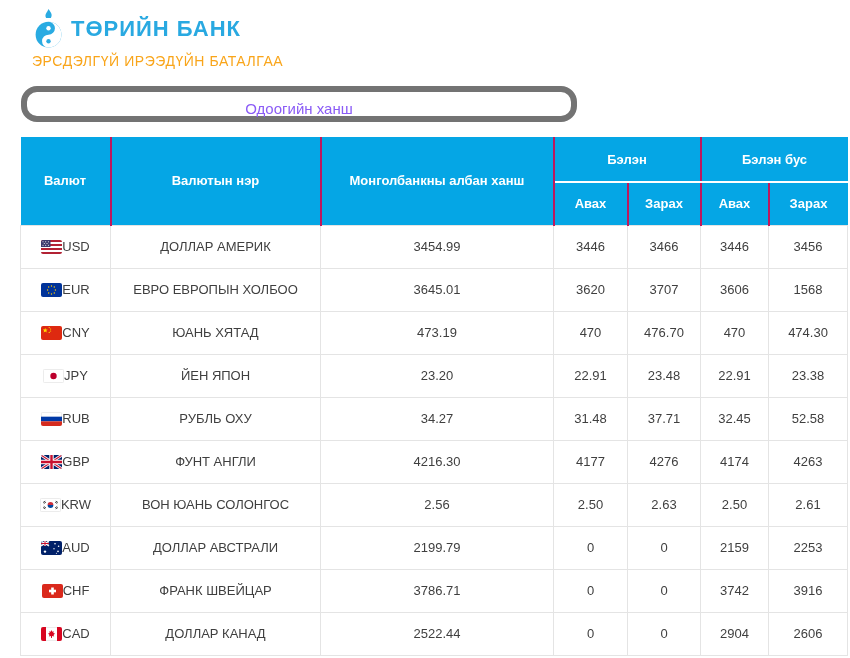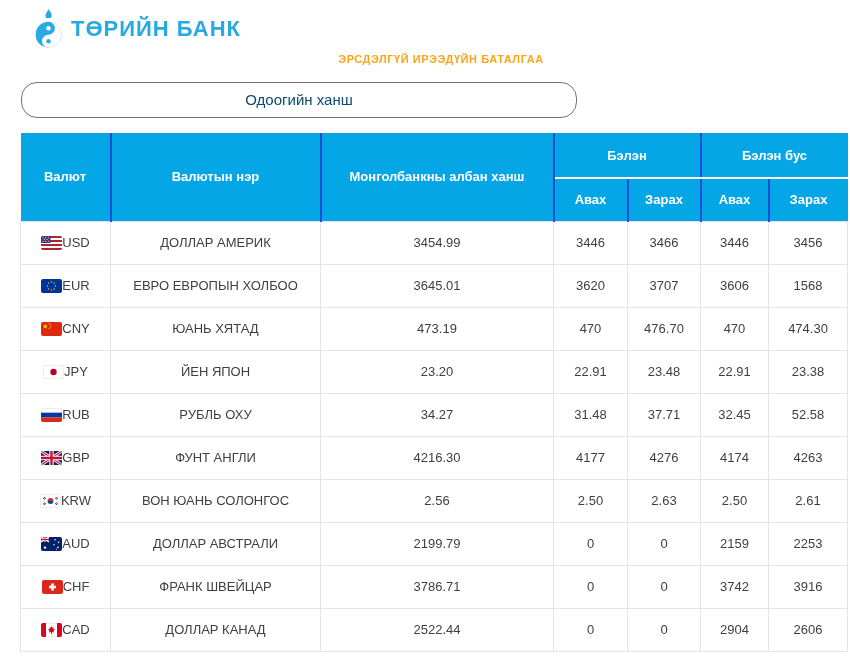--- a/index.html
+++ b/index.html
@@ -7,45 +7,44 @@
   body { font-family: "Liberation Sans", sans-serif; }
 
   
   .brand { padding: 8px 0 0 32px; }
   .brand-top { display: flex; align-items: center; gap: 6px; }
   .brand-icon svg { display: block; }
   .brand-name {
     color: #29a9e1; font-size: 22px; font-weight: bold; letter-spacing: 1px;
   }
   .brand-tagline {
-    margin-top: 3px; color: #f9a51a; font-size: 11px; font-weight: bold;
+    margin-top: 3px; color: #f9a51a; font-size: 14px; font-weight: normal;
     letter-spacing: 0.55px;
-    text-align: center;
   }
 
   
   .tab-bar { margin: 17px 0 0 21px; }
   .tab-current {
-    width: 556px; height: 36px; background: #fff; border: 1px solid #737373;
-    border-radius: 16px; color: #0c4a6e; font-size: 15px; font-family: "Liberation Sans", sans-serif;
+    width: 556px; height: 36px; background: #fff; border: 6px solid #737373;
+    border-radius: 16px; color: #8b5cf6; font-size: 15px; font-family: "Liberation Sans", sans-serif;
     cursor: pointer; text-align: center; line-height: 34px; display: block;
   }
 
   
   .rates-table {
     border-collapse: collapse; table-layout: fixed; width: 827px;
     margin: 15px 0 0 20px;
   }
   .rates-table thead th {
     background: #05a6e5; color: #ffffff; font-size: 13px; font-weight: bold;
     text-align: center; vertical-align: middle;
   }
   .rates-table thead tr.hdr-group { height: 45px; }
   .rates-table thead tr.hdr-sub { height: 43px; }
-  th.sep-r { border-right: 2px solid #1d4ed8; }
+  th.sep-r { border-right: 2px solid #be185d; }
   th.sep-b { border-bottom: 2px solid #ffffff; }
   .rates-table tbody tr { height: 43px; }
   .rates-table tbody td {
     border: 1px solid #e4e4e4; text-align: center; vertical-align: middle;
     font-size: 13px; color: #3f3f3f; background: #ffffff;
   }
   .cur-cell { display: flex; align-items: center; justify-content: center; gap: 0; }
   .flag { width: 21px; height: 14px; display: inline-block; border-radius: 2px; overflow: hidden; flex: 0 0 auto; }
   .flag svg { display: block; }
 </style>

